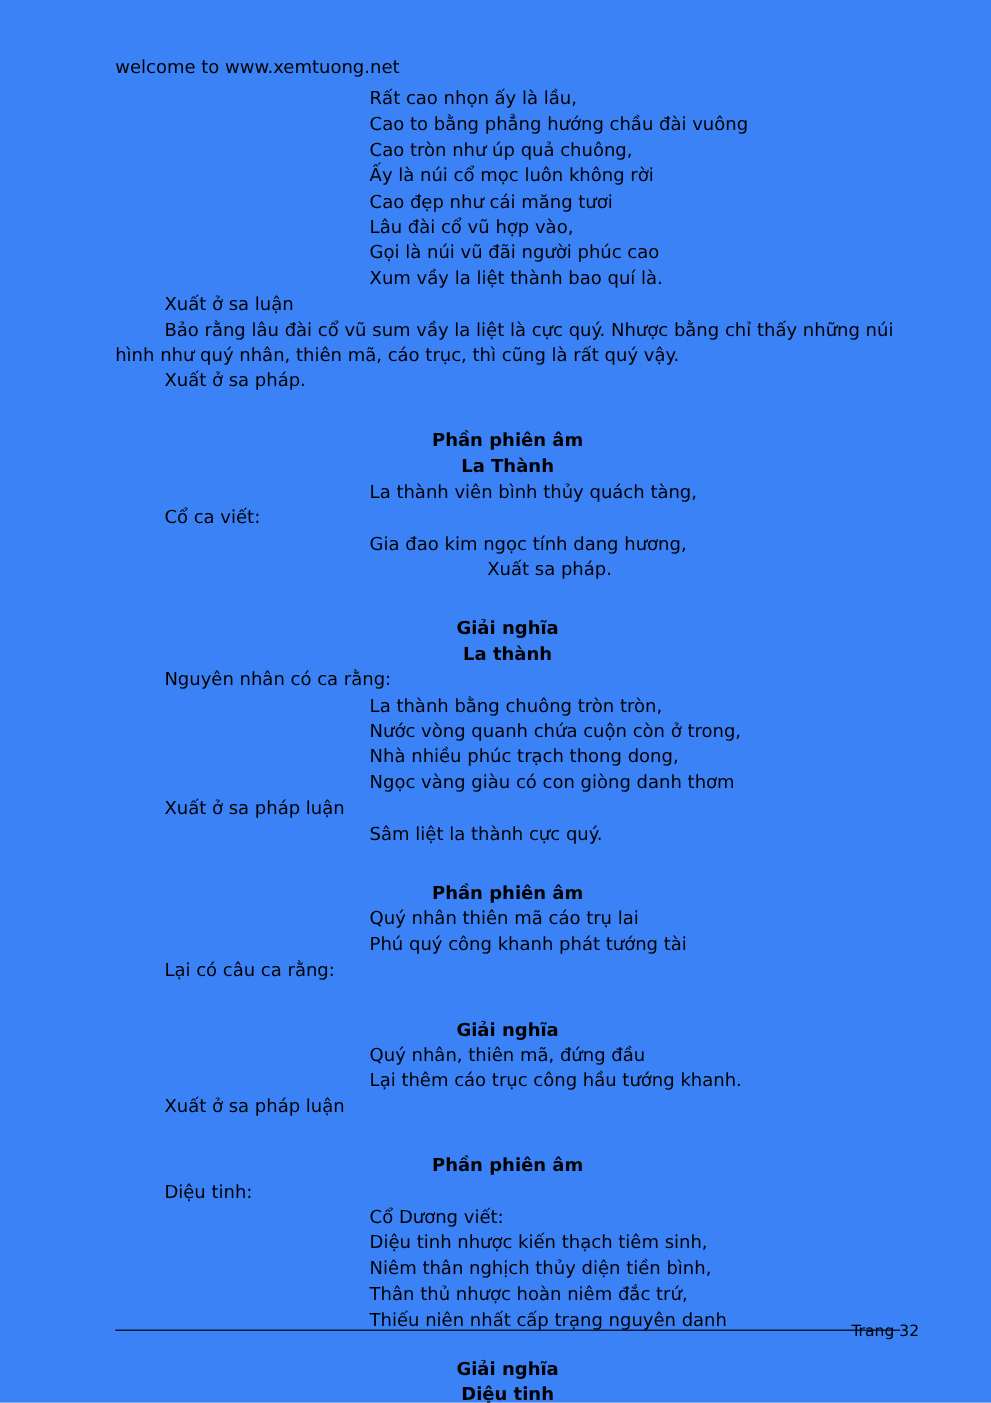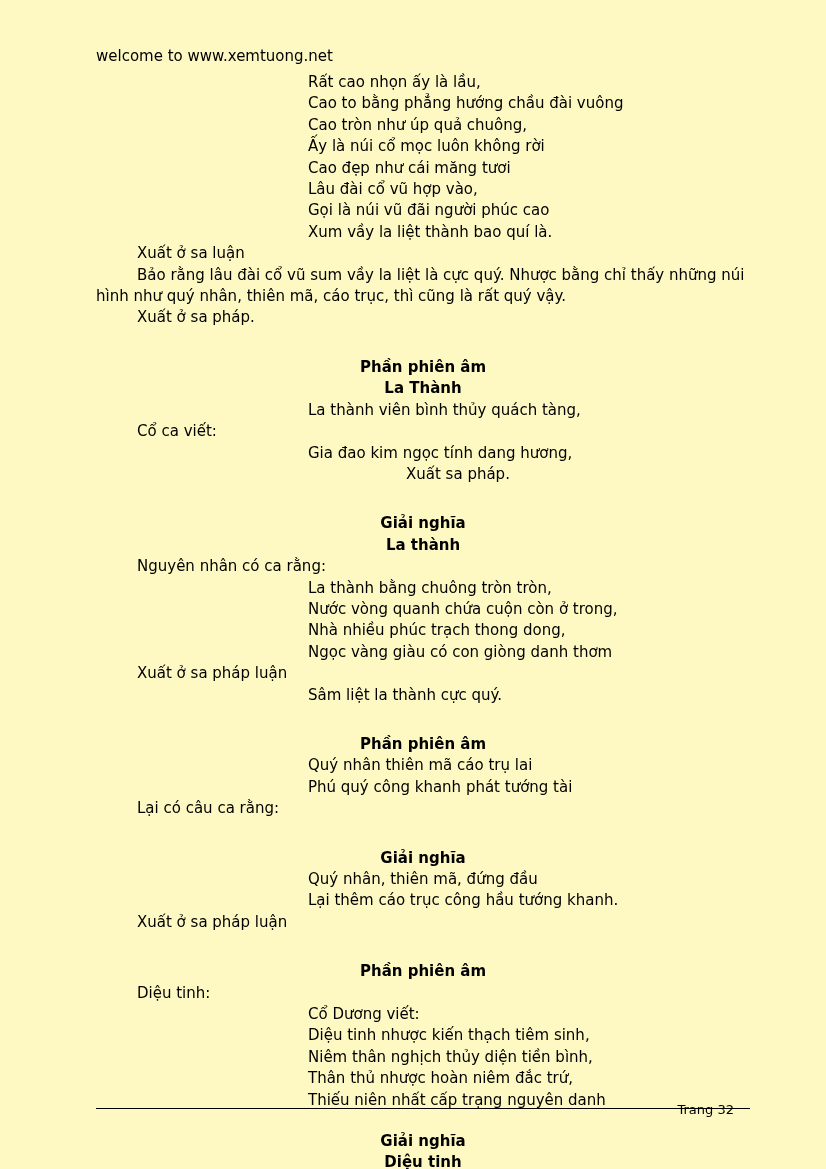--- a/index.html
+++ b/index.html
@@ -7,21 +7,21 @@
     padding: 0;
     background: #ffffff;
   }
   body {
     font-family: "DejaVu Sans", sans-serif;
   }
   .page {
     position: relative;
     width: 826px;
     height: 1169px;
-    background: #fef9c3;
+    background: #3b82f6;
     box-sizing: border-box;
     overflow: hidden;
   }
   .header-note {
     position: absolute;
     left: 96px;
     top: 47px;
     font-size: 15px;
     color: #000000;
     white-space: nowrap;
@@ -55,21 +55,21 @@
   .footer-rule {
     position: absolute;
     left: 96px;
     top: 1108px;
     width: 654px;
     height: 1px;
     background: #000000;
   }
   .footer-page {
     position: absolute;
-    right: 92px;
+    right: 60px;
     top: 1102px;
     font-size: 13px;
     color: #000000;
   }
 </style>
 </head>
 <body>
 
 <div class="page">
 

